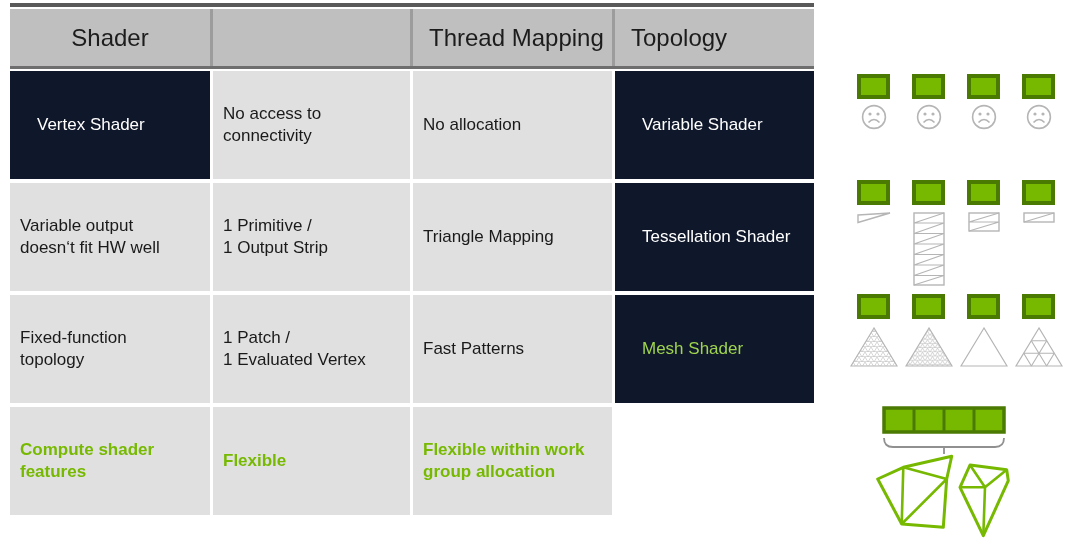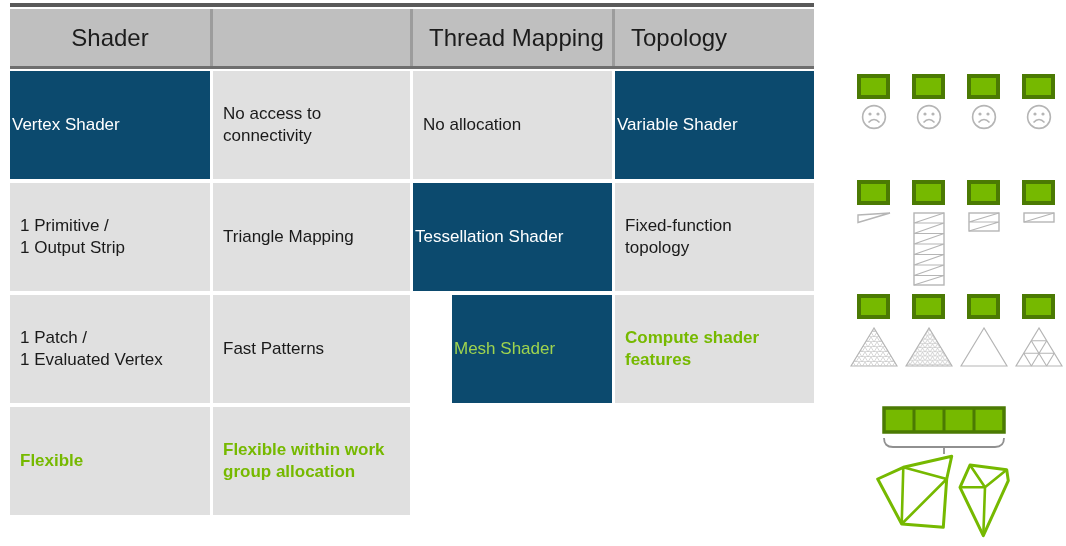--- a/index.html
+++ b/index.html
@@ -10,23 +10,23 @@
   .tbl{position:absolute;left:10px;top:3px;width:804px;}
   .topbar{height:4px;background:#595959;margin-bottom:2px;}
   .hgrid{display:grid;grid-template-columns:200px 197px 199px 199px;column-gap:3px;background:#9c9c9c;}
   .hc{height:57px;background:#bfbfbf;display:flex;align-items:center;
       font-size:24px;color:#1c1c1c;padding-left:16px;box-sizing:border-box;}
   .hc.center{justify-content:center;padding-left:0;}
   .hline{height:3px;background:#6e6e6e;}
   .rgrid{display:grid;grid-template-columns:200px 197px 199px 199px;column-gap:3px;row-gap:4px;margin-top:2px;background:#fff;}
   .cell{height:108px;display:flex;align-items:center;box-sizing:border-box;
         font-size:17px;line-height:1.28;white-space:pre-line;}
-  .lab{background:#0c4a6e;color:#ffffff;padding-left:2px;}
+  .lab{background:#0f172a;color:#ffffff;padding-left:27px;}
   .dat{background:#e0e0e0;color:#1a1a1a;padding-left:10px;padding-right:8px;}
-  .lab-hl{color:#9fd44e;margin-left:39px;}
+  .lab-hl{color:#9fd44e;}
   .dat-hl{color:#76b900;font-weight:bold;}
 
   
   .grow{position:absolute;left:846px;width:220px;display:flex;}
   .gr1{top:74px;} .gr2{top:180px;} .gr3{top:294px;}
   .gcol{width:55px;display:flex;flex-direction:column;align-items:center;}
   .grect{width:33px;height:25px;background:#76b900;border:4px solid #4b7a03;box-sizing:border-box;}
   .m5{margin-top:5px;} .m7{margin-top:7px;} .m8{margin-top:8px;}
   .bar-svg{position:absolute;left:882px;top:406px;}
   .brace-svg{position:absolute;left:882px;top:437px;}
@@ -51,20 +51,22 @@
     <div class="hline"></div>
 
     <div class="rgrid">
 
       <div class="cell lab">Vertex Shader</div>
       <div class="cell dat">No access to
 connectivity</div>
       <div class="cell dat">No allocation</div>
 
       <div class="cell lab">Variable Shader</div>
+      <div class="cell dat">Variable output
+doesn‘t fit HW well</div>
       <div class="cell dat">1 Primitive /
 1 Output Strip</div>
       <div class="cell dat">Triangle Mapping</div>
 
       <div class="cell lab">Tessellation Shader</div>
       <div class="cell dat">Fixed-function
 topology</div>
       <div class="cell dat">1 Patch /
 1 Evaluated Vertex</div>
       <div class="cell dat">Fast Patterns</div>

